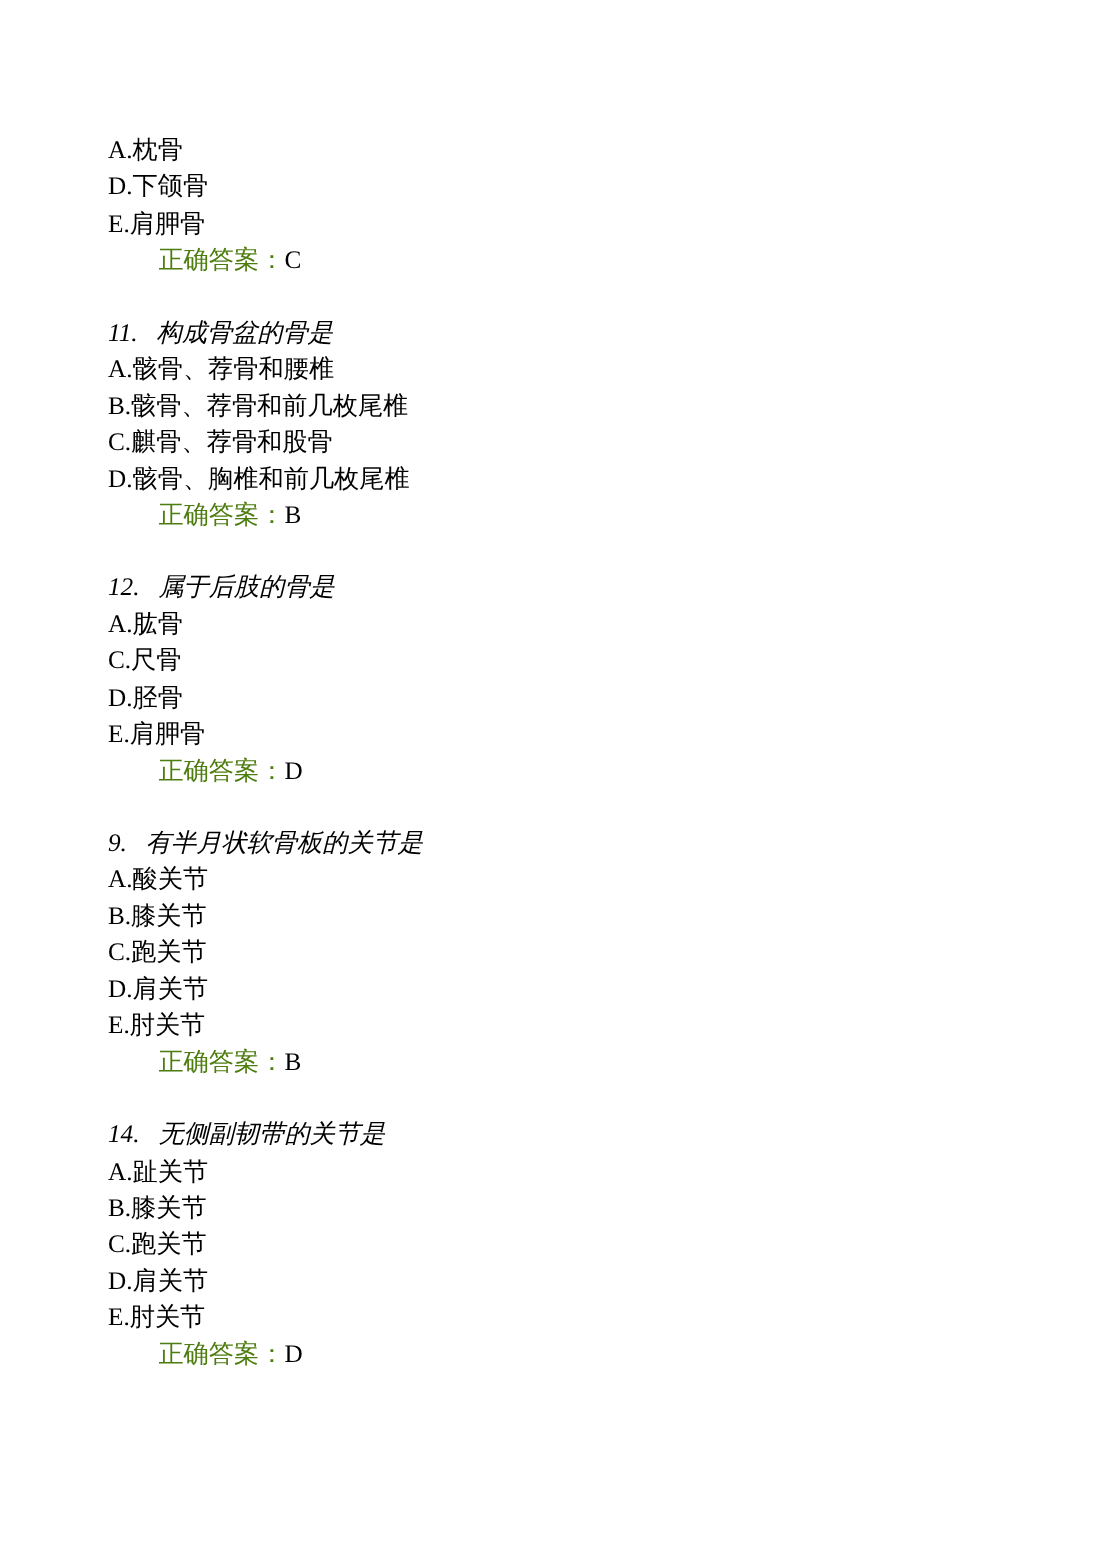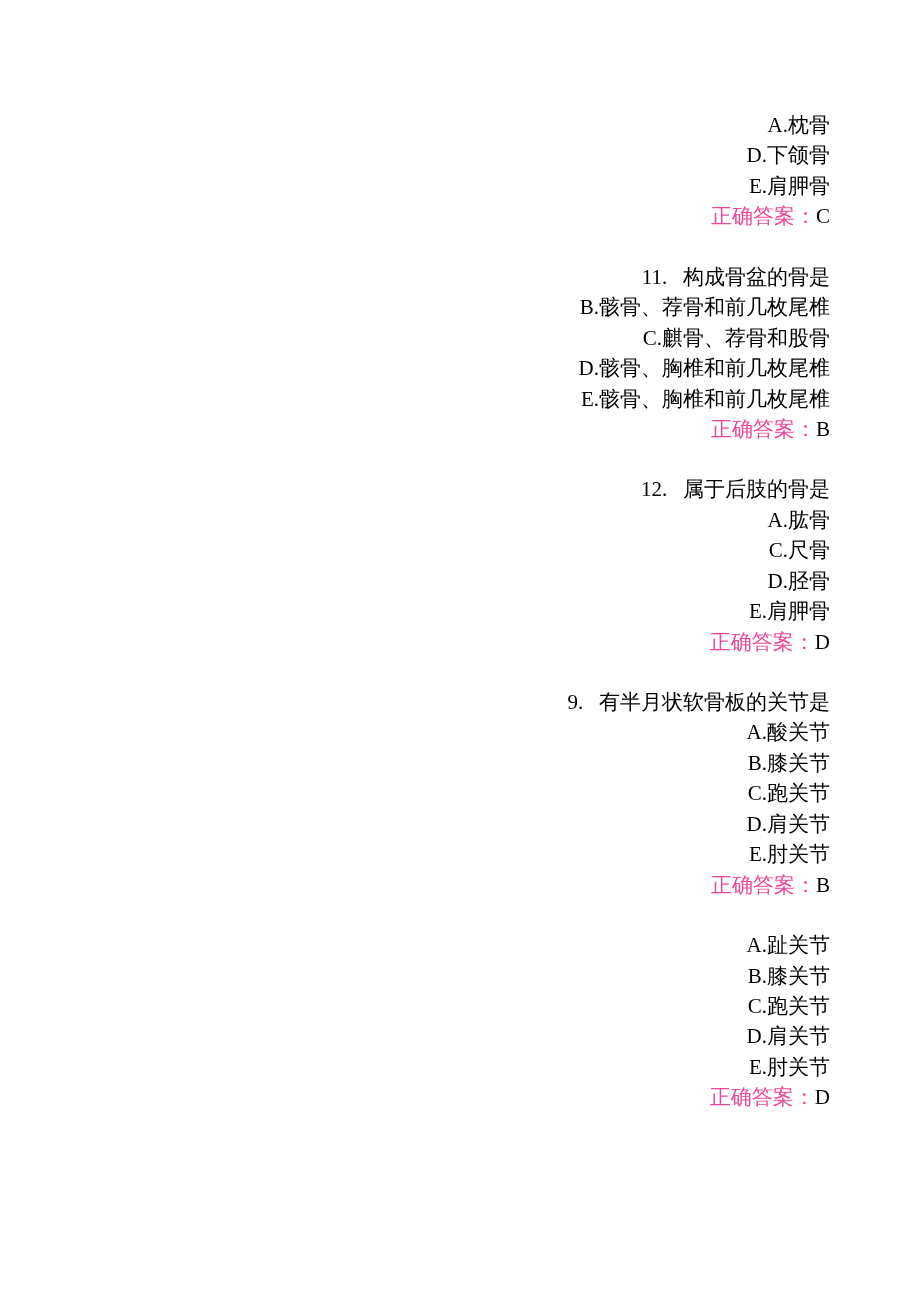--- a/index.html
+++ b/index.html
@@ -1,19 +1,18 @@
 <!DOCTYPE html>
 <html><head>
   <meta charset="utf-8">
   <style>
     * {
       margin: 0;
       padding: 0;
       box-sizing: border-box;
-      text-align: right;
     }
     body {
       background: #ffffff;
       font-family: "SimSun", "宋体", serif;
       font-size: 21px;
       color: #000000;
       padding: 110px 90px;
       width: 920px;
       line-height: 1.45;
     }
@@ -23,52 +22,53 @@
     .question-num {
       display: inline;
     }
     .question-text {
       display: inline;
     }
     .answer-line {
       padding-left: 42px;
     }
     .answer-label {
-      color: #ec4899;
+      color: #4d7c0f;
     }
     .answer-value {
       color: #000000;
     }
     .block {
       margin-bottom: 30px;
     }
     .question-line {
       display: block;
+      font-style: italic;
     }
   </style>
 </head>
 <body>
 
 <div class="block">
   <span class="option">A.枕骨</span>
   <span class="option">D.下颌骨</span>
   <span class="option">E.肩胛骨</span>
   <div class="answer-line">
     <span class="answer-label">正确答案：</span><span class="answer-value">C</span>
   </div>
 </div>
 
 <div class="block">
   <div class="question-line">
     <span class="question-num">11.</span>&nbsp;&nbsp;&nbsp;<span class="question-text">构成骨盆的骨是</span>
   </div>
+  <span class="option">A.骸骨、荐骨和腰椎</span>
   <span class="option">B.骸骨、荐骨和前几枚尾椎</span>
   <span class="option">C.麒骨、荐骨和股骨</span>
   <span class="option">D.骸骨、胸椎和前几枚尾椎</span>
-  <span class="option">E.骸骨、胸椎和前几枚尾椎</span>
   <div class="answer-line">
     <span class="answer-label">正确答案：</span><span class="answer-value">B</span>
   </div>
 </div>
 
 <div class="block">
   <div class="question-line">
     <span class="question-num">12.</span>&nbsp;&nbsp;&nbsp;<span class="question-text">属于后肢的骨是</span>
   </div>
   <span class="option">A.肱骨</span>
@@ -88,20 +88,23 @@
   <span class="option">B.膝关节</span>
   <span class="option">C.跑关节</span>
   <span class="option">D.肩关节</span>
   <span class="option">E.肘关节</span>
   <div class="answer-line">
     <span class="answer-label">正确答案：</span><span class="answer-value">B</span>
   </div>
 </div>
 
 <div class="block">
+  <div class="question-line">
+    <span class="question-num">14.</span>&nbsp;&nbsp;&nbsp;<span class="question-text">无侧副韧带的关节是</span>
+  </div>
   <span class="option">A.趾关节</span>
   <span class="option">B.膝关节</span>
   <span class="option">C.跑关节</span>
   <span class="option">D.肩关节</span>
   <span class="option">E.肘关节</span>
   <div class="answer-line">
     <span class="answer-label">正确答案：</span><span class="answer-value">D</span>
   </div>
 </div>
 

